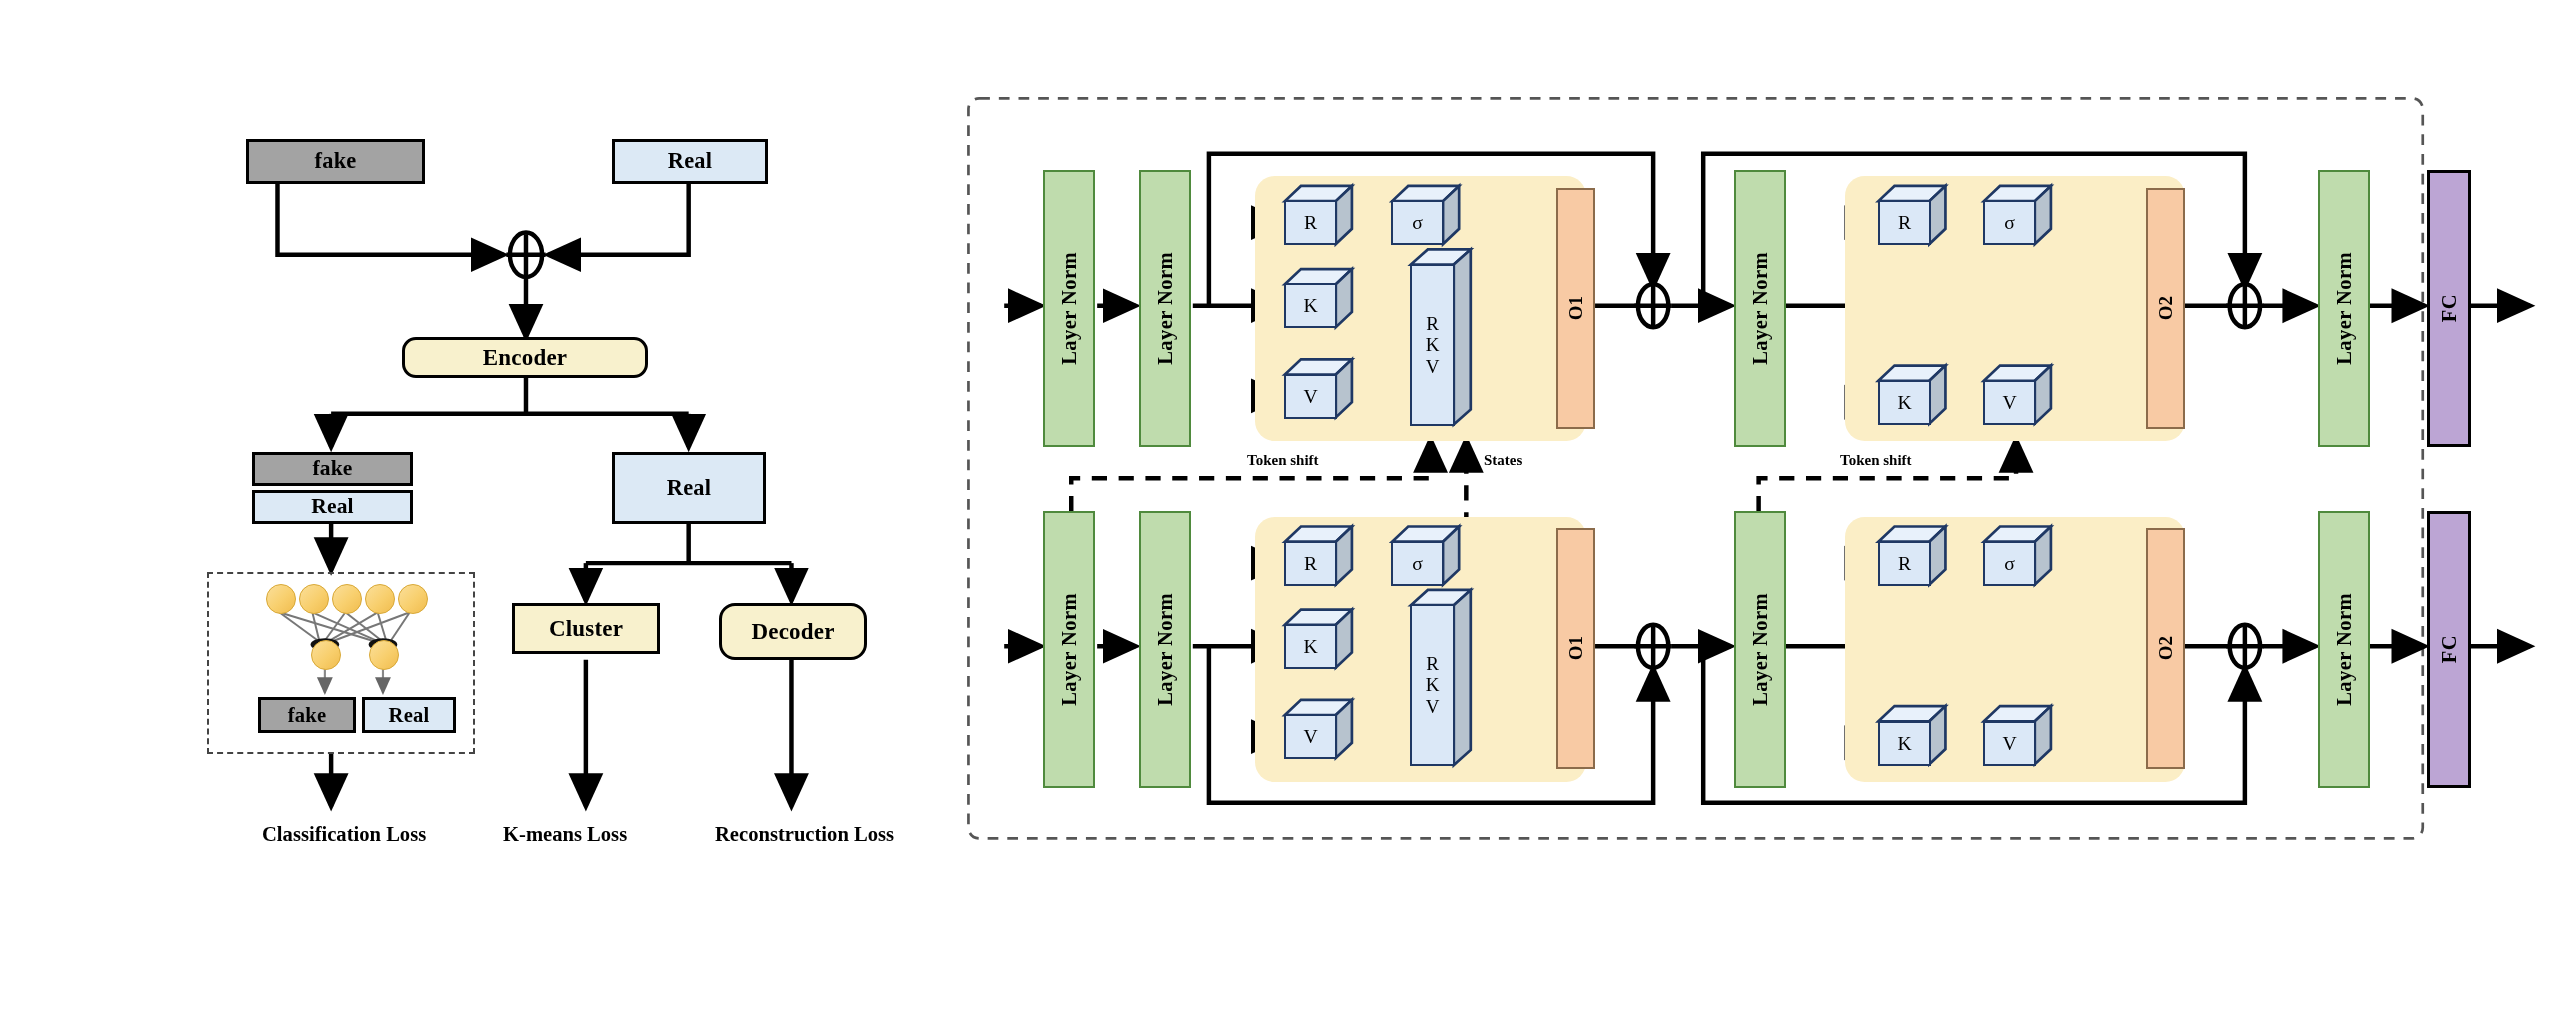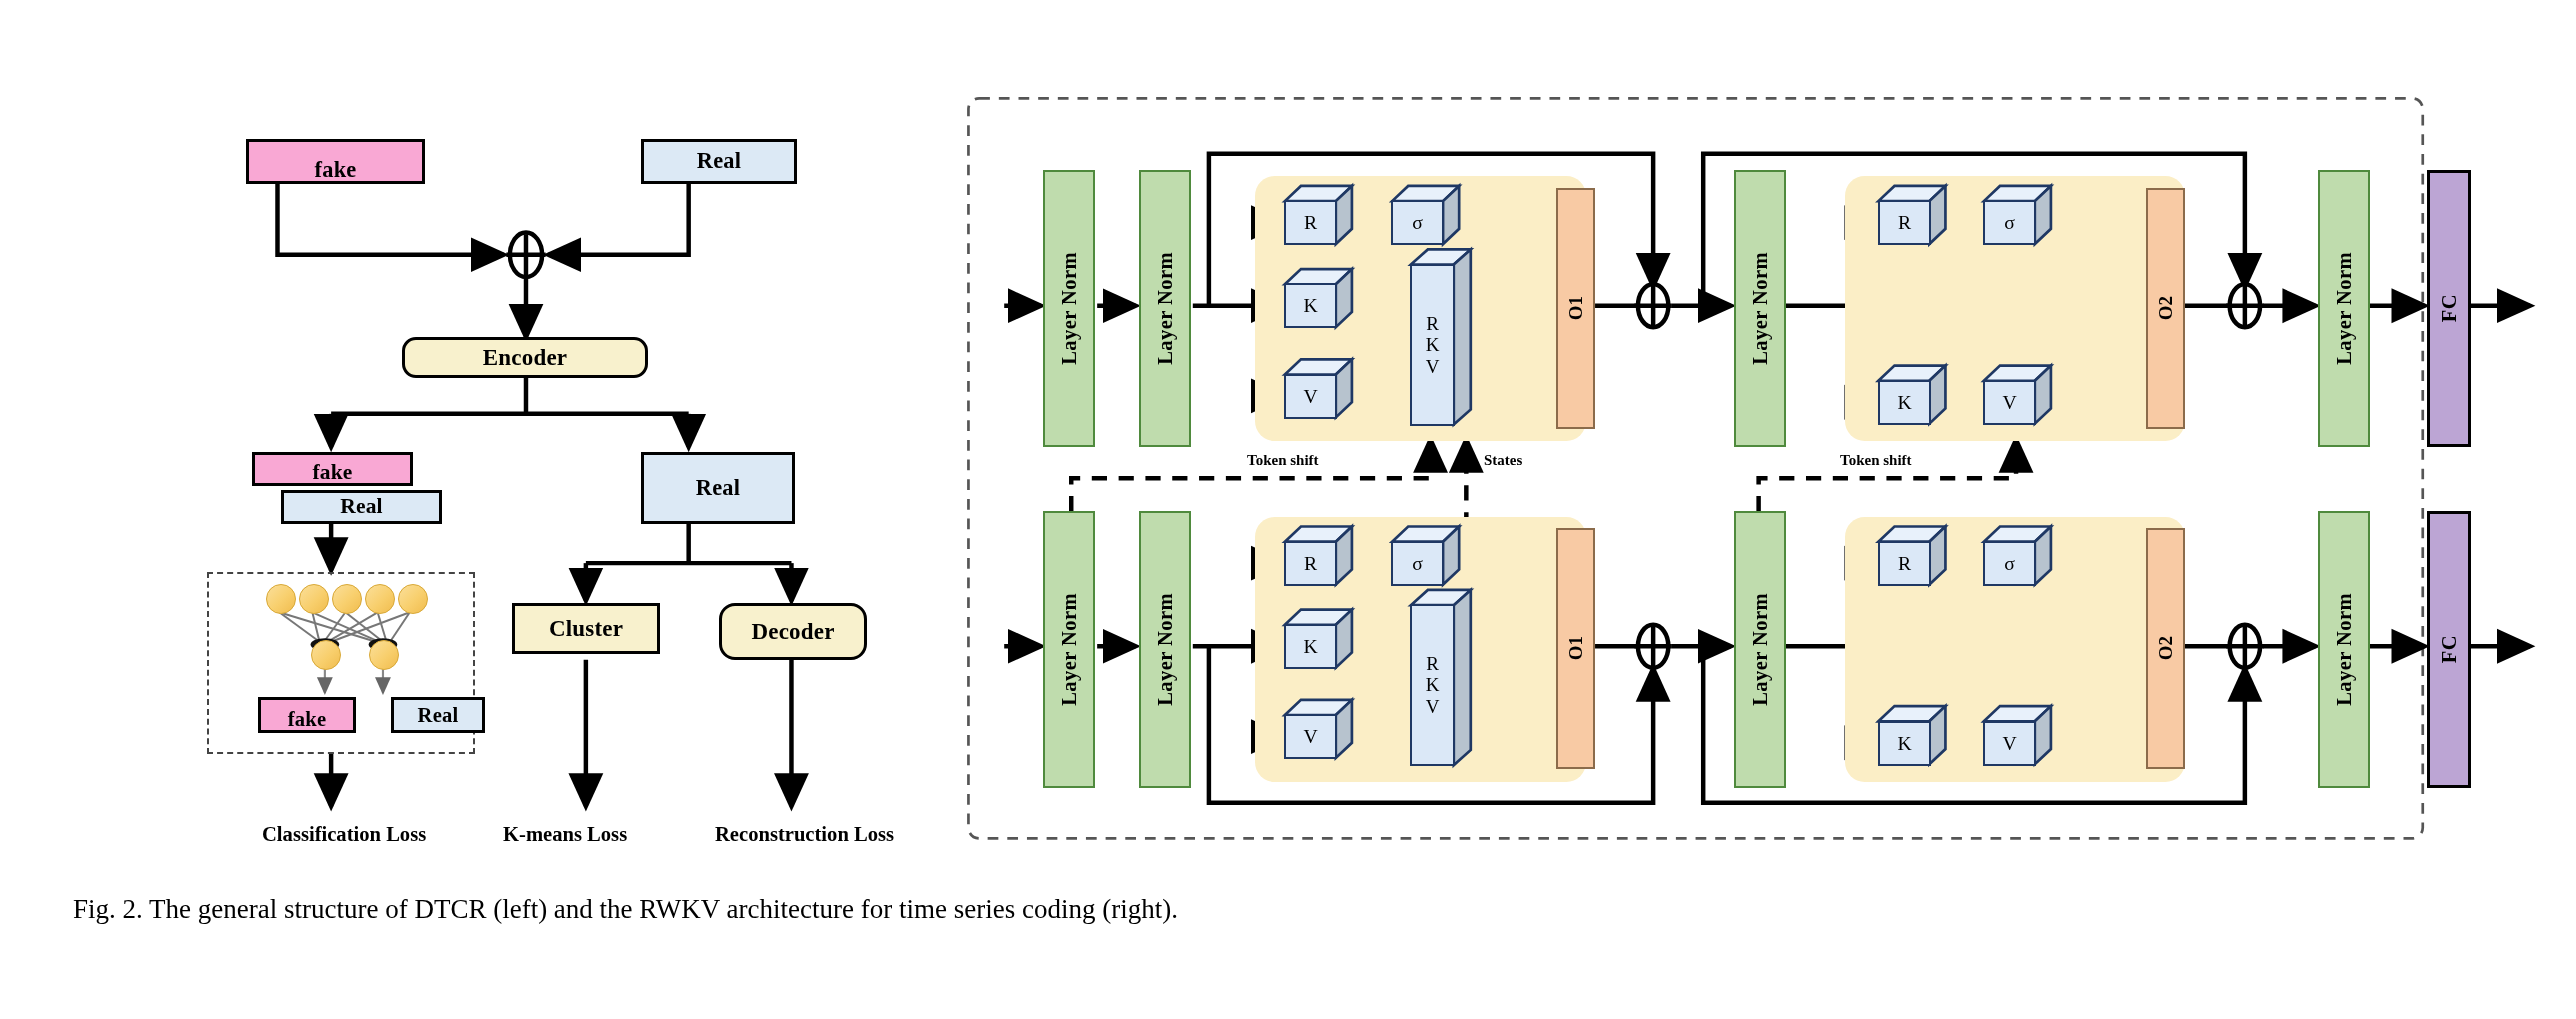--- a/index.html
+++ b/index.html
@@ -11,22 +11,22 @@
   #stage{position:absolute;left:0;top:0;width:2576px;height:1019px;}
   svg.layer{position:absolute;left:0;top:0;width:2576px;height:1019px;overflow:visible;}
 
   
   .fbox{
     position:absolute;box-sizing:border-box;
     display:flex;align-items:center;justify-content:center;
     border:3.6px solid #000;font-weight:bold;letter-spacing:0.2px;
     text-align:center;line-height:1;
   }
-  .fbox.green{background:#f9a8d4;align-items:flex-end;}
-  .fbox.blue{background:#dce9f5;margin-left:29px;}
+  .fbox.green{background:#a3a3a3;}
+  .fbox.blue{background:#dce9f5;}
   .fbox.yellow{background:#f8f1cd;}
 
   
   .vbar{
     position:absolute;box-sizing:border-box;
     display:flex;align-items:center;justify-content:center;
   }
   .vbar > span{
     writing-mode:vertical-rl;transform:rotate(180deg);
     font-weight:bold;white-space:nowrap;line-height:1;
@@ -532,18 +532,15 @@
   <div class="small-lbl" style="left:1247px;top:452px;">
     <span>Token shift</span>
   </div>
   <div class="small-lbl" style="left:1484px;top:452px;">
     <span>States</span>
   </div>
   <div class="small-lbl" style="left:1840px;top:452px;">
     <span>Token shift</span>
   </div>
 
-  <div class="caption" style="left:73px;top:894px;">
-    <span>Fig. 2.  The general structure of DTCR (left) and the RWKV architecture for time series coding (right).</span>
-  </div>
 
 </div>
 
 
 </body></html>

